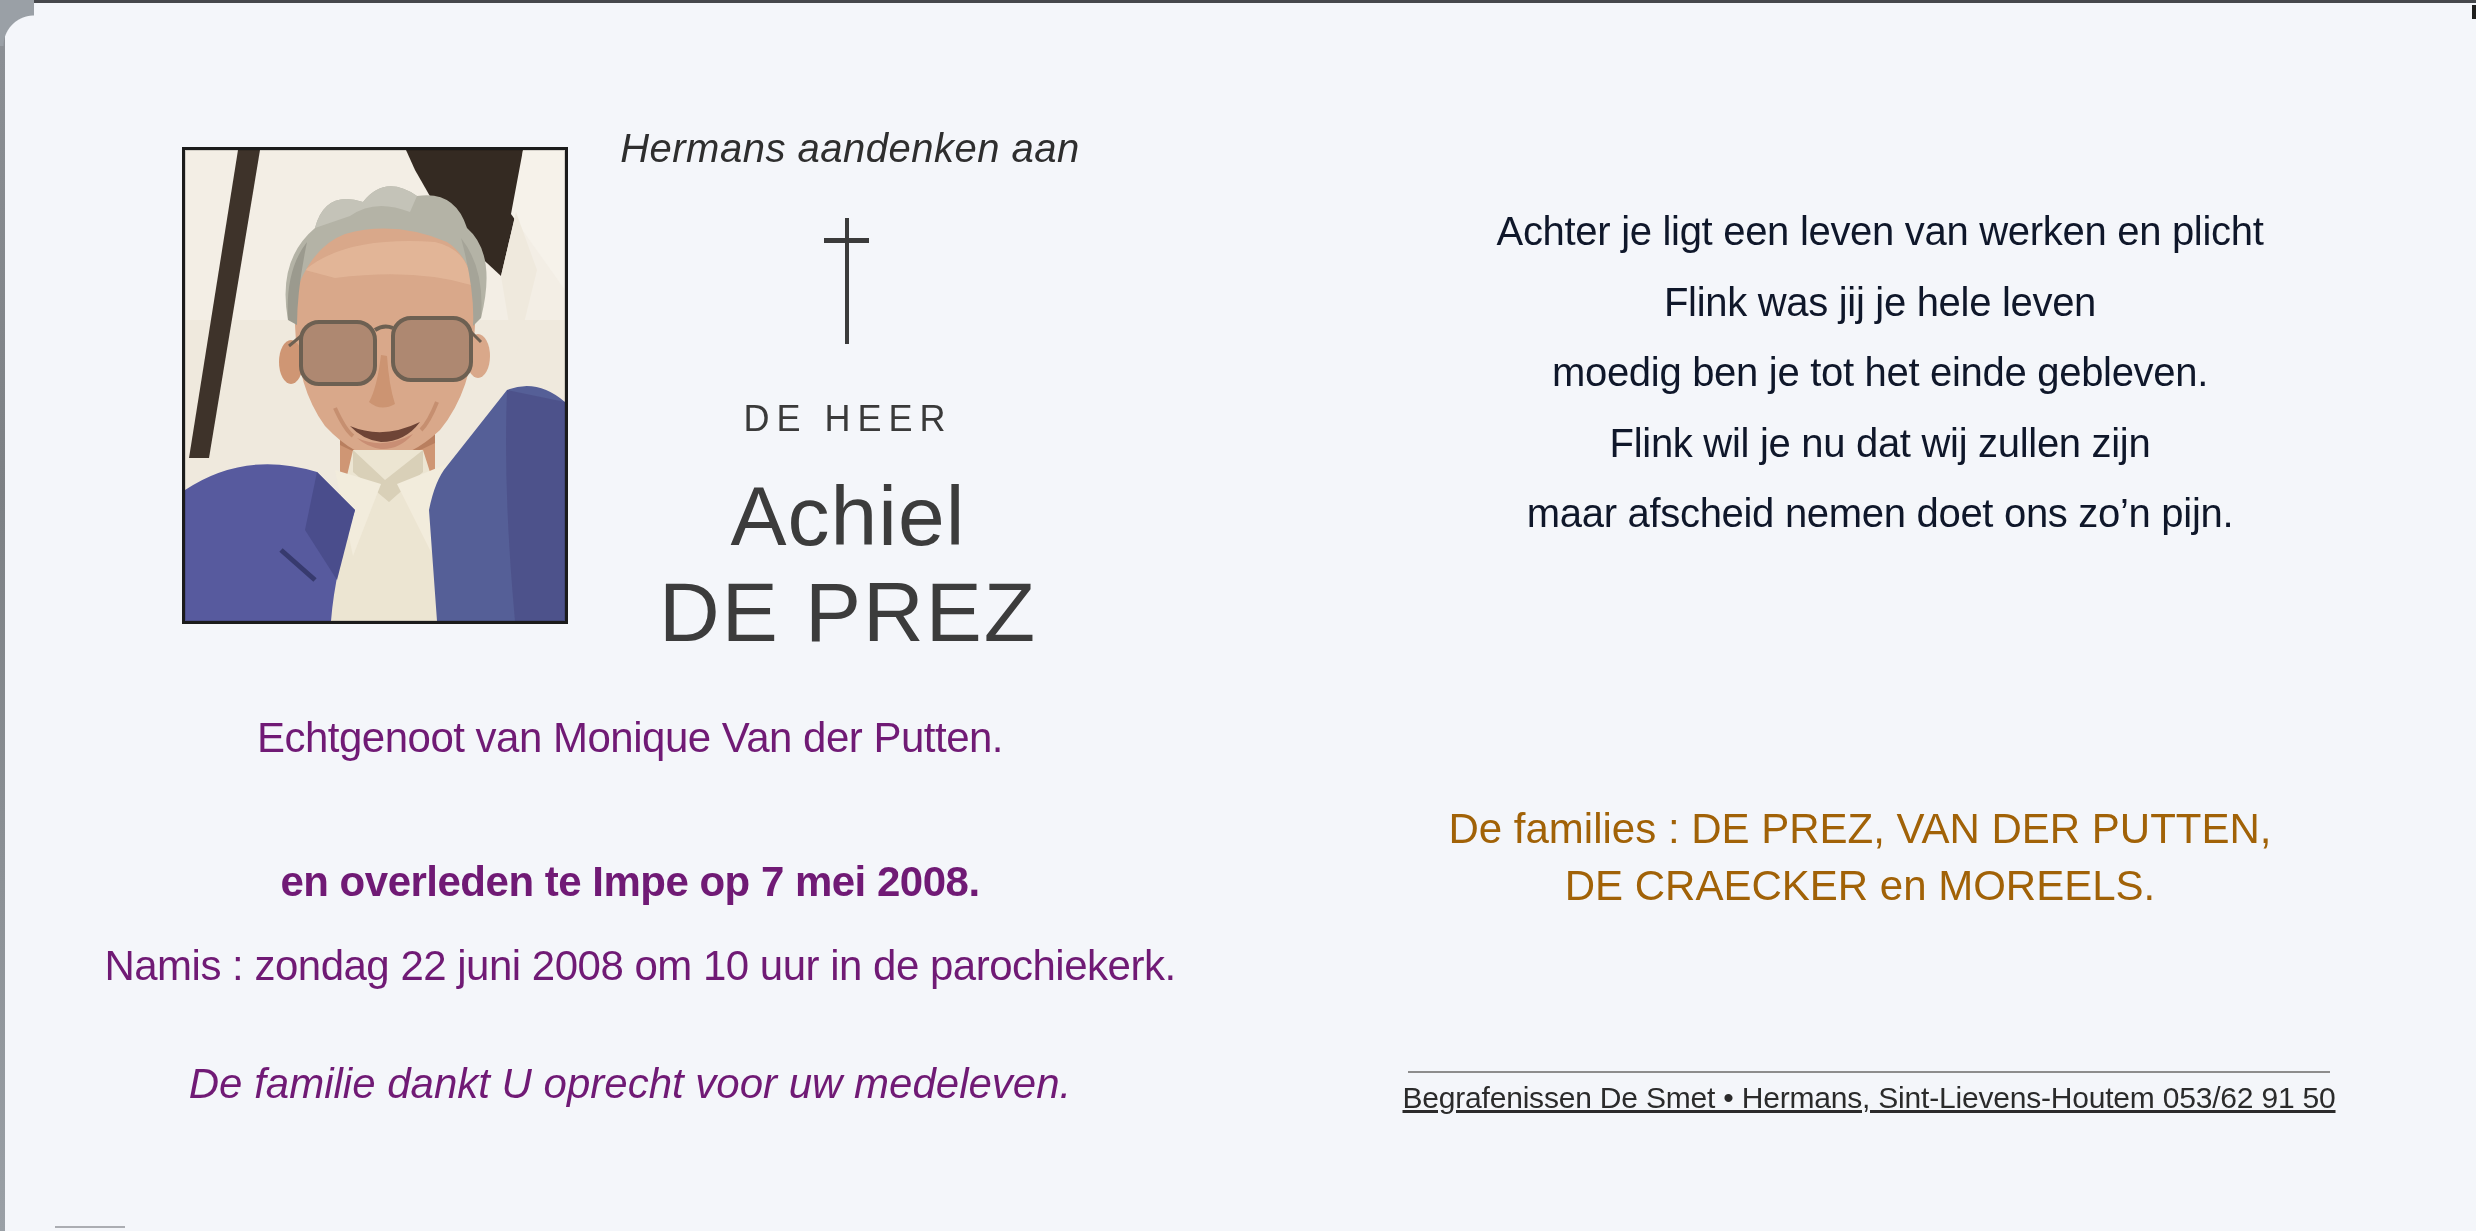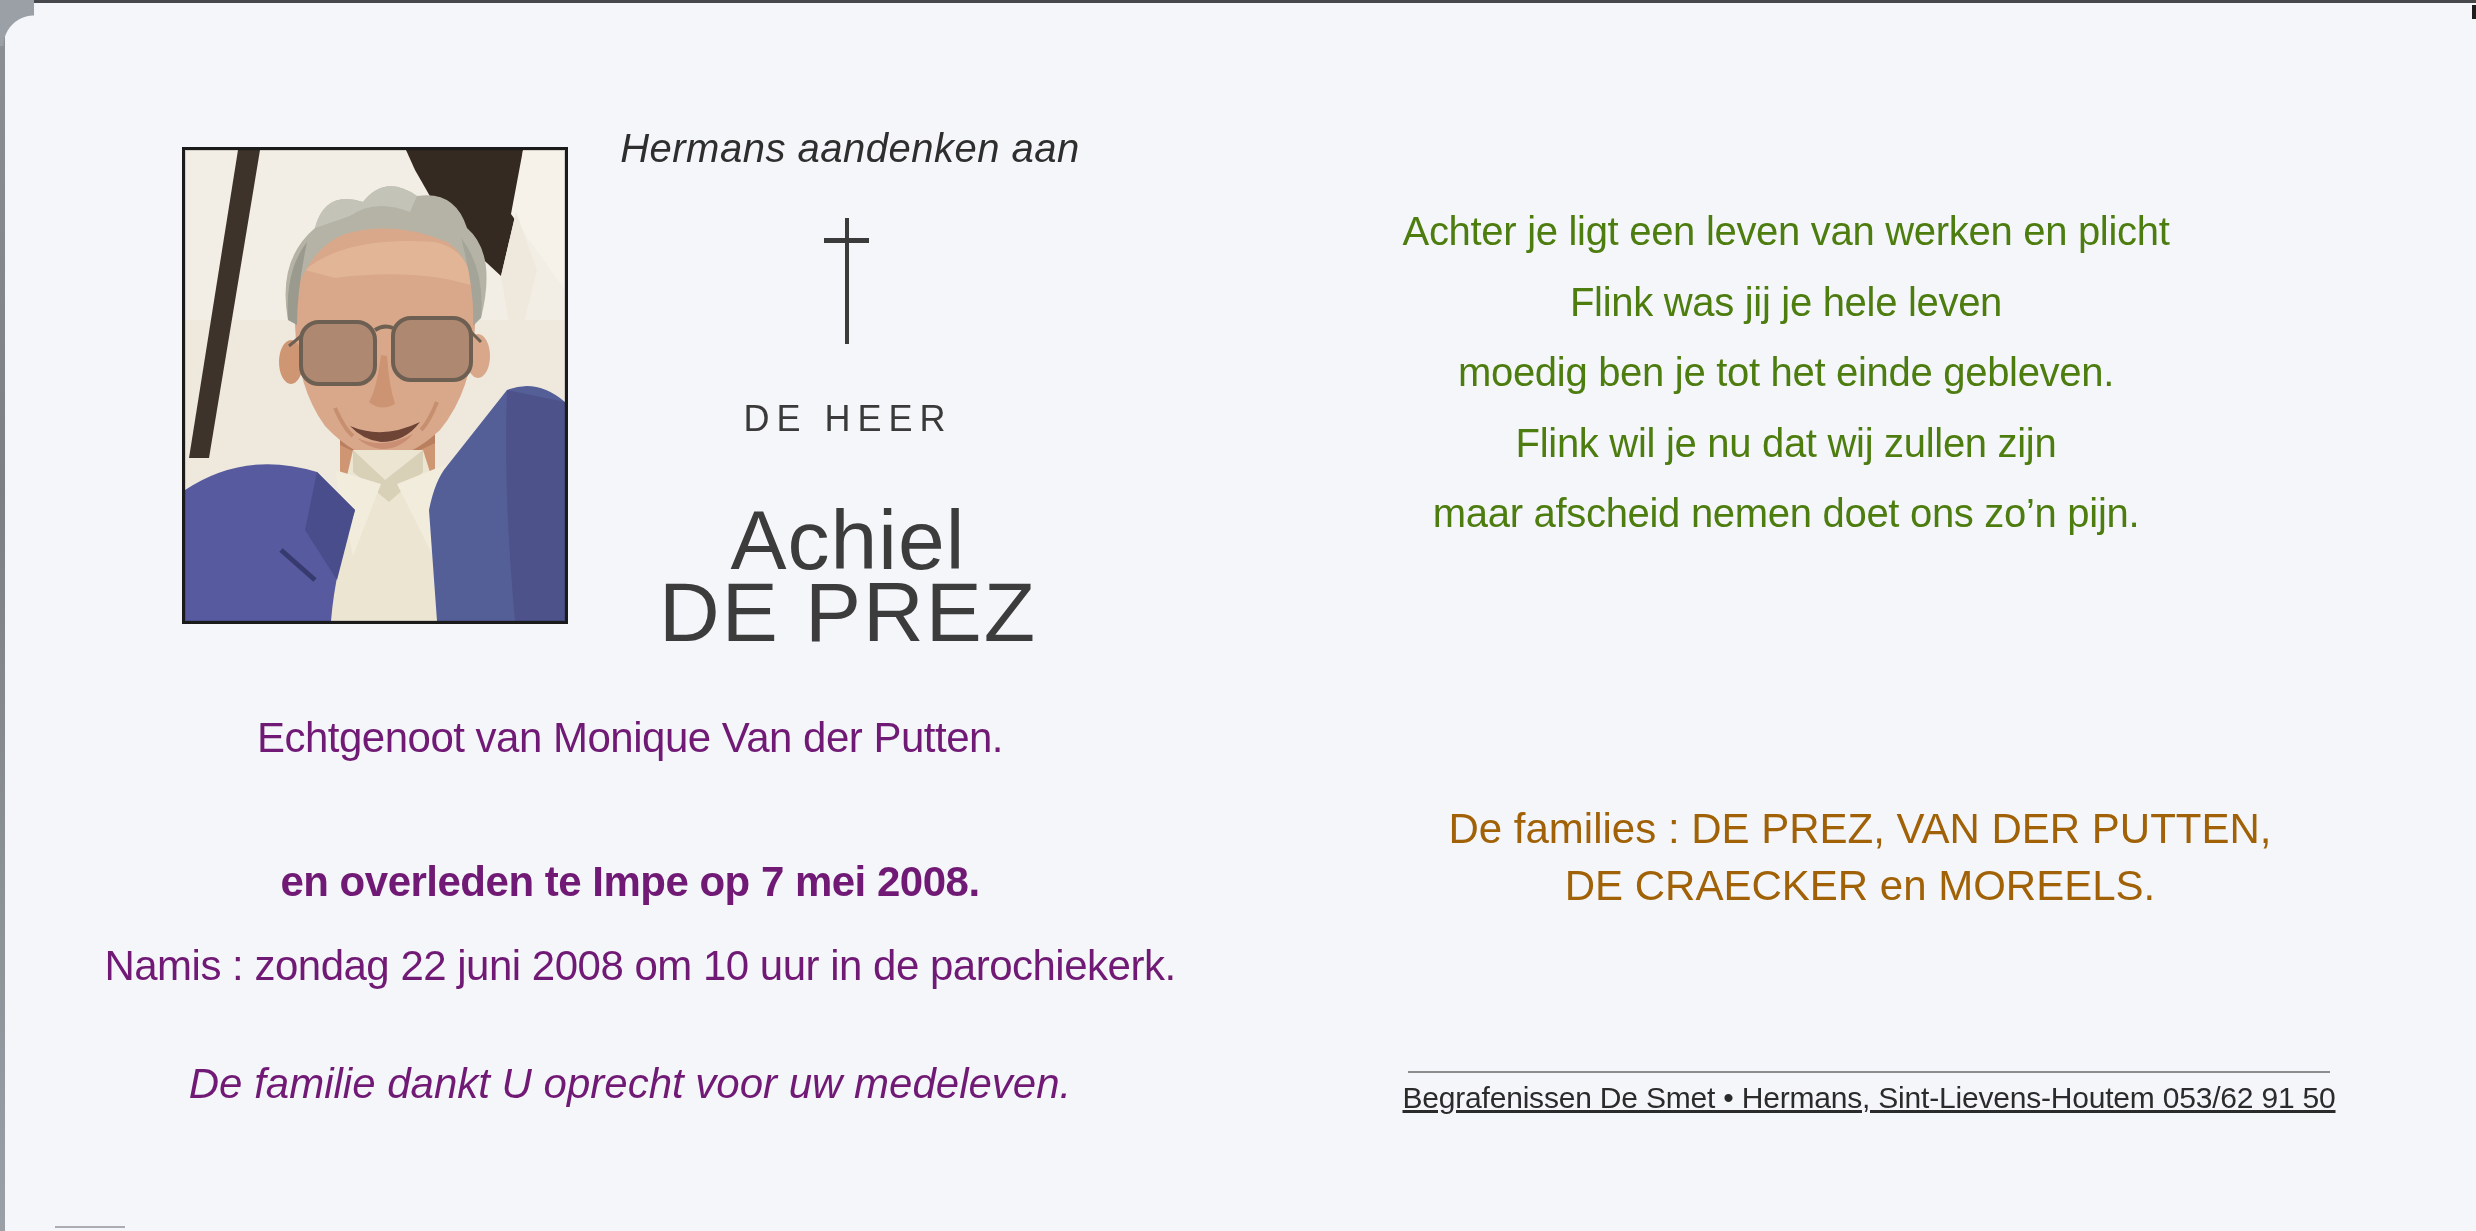--- a/index.html
+++ b/index.html
@@ -39,37 +39,37 @@
   }
   .cross-v{left:845px;top:218px;width:4px;height:126px;background:#3b3b3b;}
   .cross-h{left:824px;top:238px;width:45px;height:5px;background:#3b3b3b;}
 
   .honorific{
     left:600px;top:398px;width:496px;
     font-size:36px;letter-spacing:7px;color:#3a3a3a;
   }
   .firstname{
     left:600px;top:468px;width:496px;
-    font-size:84px;color:#3c3c3c;letter-spacing:1px;margin-top:24px;
+    font-size:84px;color:#3c3c3c;letter-spacing:1px;
   }
   .lastname{
     left:560px;top:564px;width:576px;
     font-size:84px;color:#3c3c3c;letter-spacing:2px;
   }
 
   .leftblock{font-size:42px;color:#701a75;letter-spacing:-0.5px;}
   .spouse{left:130px;top:714px;width:1000px;}
   .birth{left:130px;top:806px;width:1000px;}
   .death{left:130px;top:858px;width:1000px;font-weight:bold;}
   .mass{left:60px;top:942px;width:1160px;}
   .thanks{left:130px;top:1060px;width:1000px;font-style:italic;letter-spacing:0;}
 
   .poem{
-    left:1216px;top:196px;width:1140px;
-    font-size:40px;line-height:70.5px;color:#4d7c0f;letter-spacing:-0.3px;
+    left:1310px;top:196px;width:1140px;
+    font-size:40px;line-height:70.5px;color:#0f172a;letter-spacing:-0.3px;
   }
   .families{
     left:1350px;top:800px;width:1020px;
     font-size:42px;line-height:57px;color:#a16207;
   }
   .fh-rule{left:1408px;top:1071px;width:922px;height:2px;background:#8d8d8d;}
   .fh-line{left:1395px;top:1081px;width:948px;font-size:30px;color:#2b2b2b;letter-spacing:-0.2px;text-decoration:underline;}
 </style>
 </head>
 <body>

